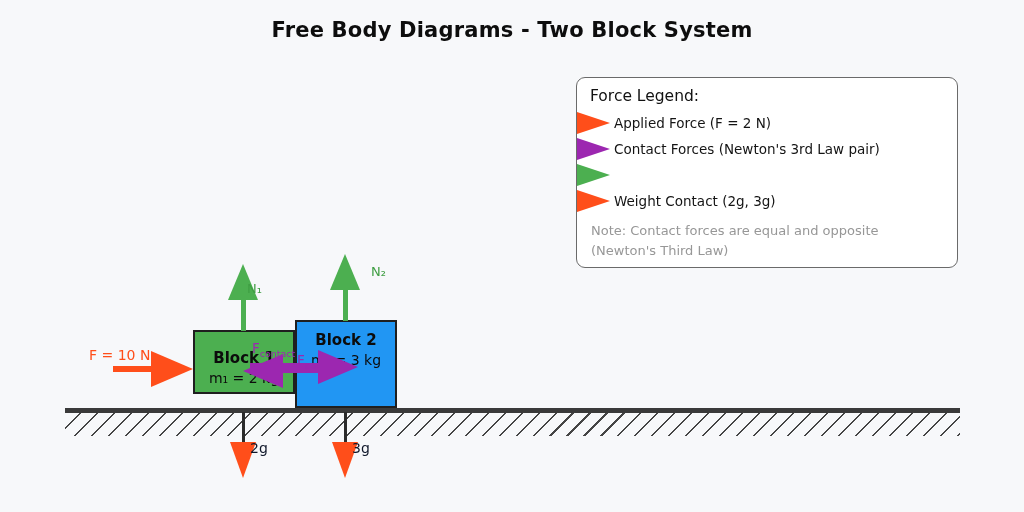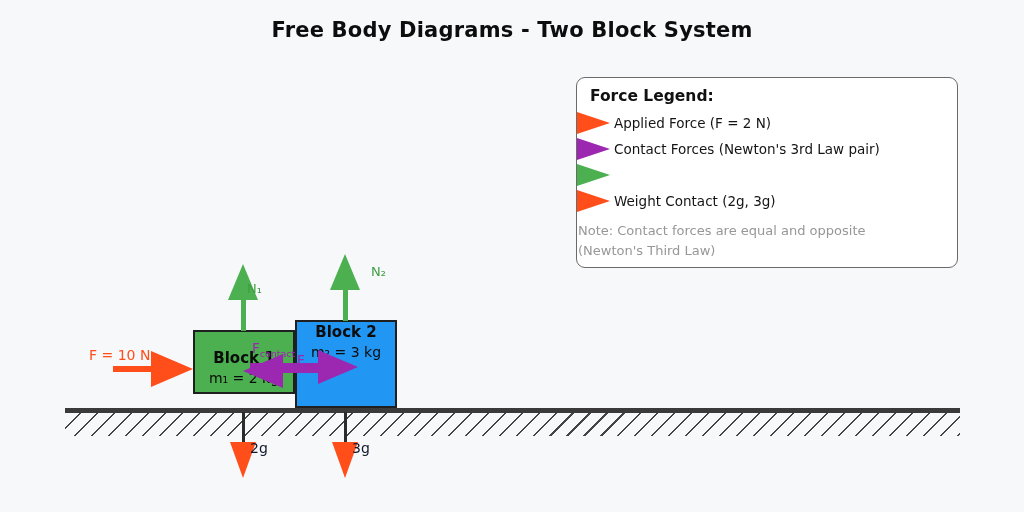--- a/index.html
+++ b/index.html
@@ -27,21 +27,21 @@
     left: 576px; top: 77px;
     width: 382px; height: 191px;
     background: #ffffff;
     border: 1.6px solid #6a6a6a;
     border-radius: 9px;
     padding-top: 9px;
   }
   .legend-title {
     margin: 0 0 5px 13px;
     font-size: 15.5px;
-    font-weight: bold;
+    font-weight: normal;
   }
   .legend-row {
     position: relative;
     height: 26px;
     display: flex;
     align-items: center;
   }
   .legend-row .tri {
     position: absolute;
     left: 0; top: 50%;
@@ -52,21 +52,21 @@
   }
   .tri.orange { border-left: 33px solid #ff4e1a; }
   .tri.purple { border-left: 33px solid #9c27b0; }
   .tri.green  { border-left: 33px solid #4caf50; }
   .legend-row .lab {
     padding-left: 37px;
     font-size: 13.5px;
     color: #141414;
   }
   .legend-note {
-    margin: 7px 13px 0 1px;
+    margin: 7px 13px 0 14px;
     font-size: 13px;
     line-height: 1.5;
     color: #979797;
   }
 
   
   .ground-line {
     left: 65px; top: 408px;
     width: 895px; height: 4.5px;
     background: #3a3a3a;
@@ -93,21 +93,21 @@
   .block1 {
     left: 193px; top: 330px;
     width: 102px; height: 64px;
     background: #4caf50;
     padding-top: 16px;
   }
   .block2 {
     left: 295px; top: 320px;
     width: 102px; height: 88px;
     background: #2196f3;
-    padding-top: 0;
+    padding-top: 8px;
   }
   .block-name { font-size: 15px; font-weight: bold; line-height: 20px; color: #0c0c0c; }
   .block-mass { font-size: 14px; line-height: 21px; color: #0c0c0c; }
 
   
   .stem-h { height: 6px; background: #ff4e1a; z-index: 3; }
   .head-right {
     width: 0; height: 0; z-index: 4;
     border-top: 18px solid transparent;
     border-bottom: 18px solid transparent;

